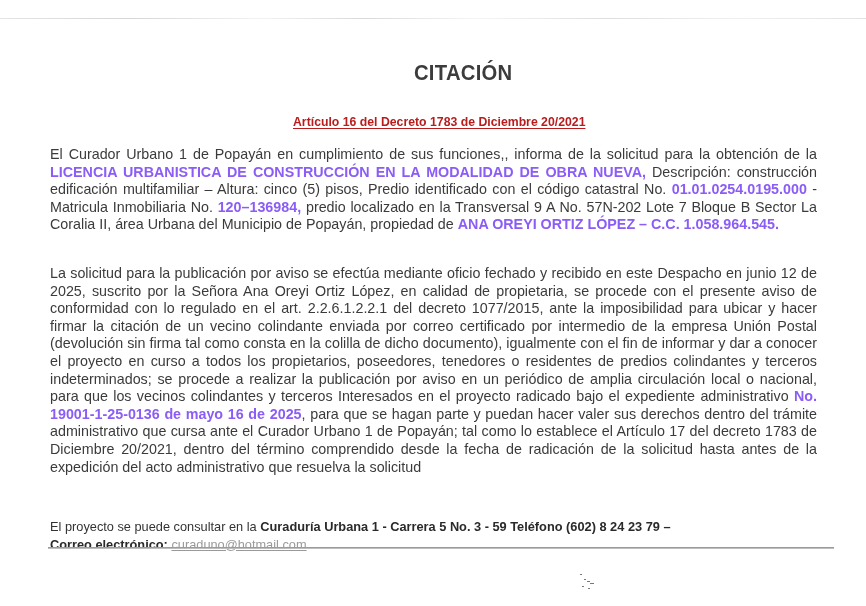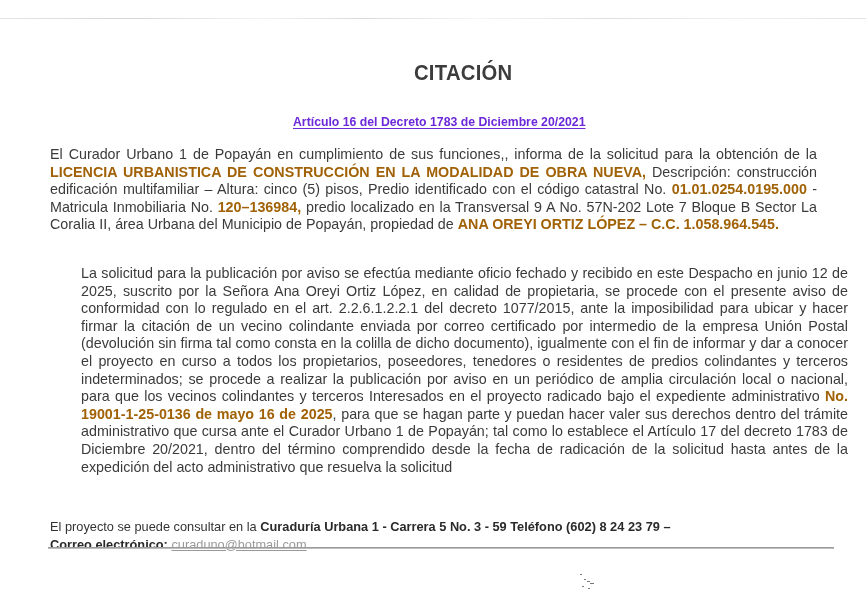--- a/index.html
+++ b/index.html
@@ -17,35 +17,35 @@
       position: absolute; left: 0; top: 60px; width: 866px;
       text-align: center; font-weight: bold; font-size: 22px;
       letter-spacing: 0.3px; color: #3c3c3c;
       transform: scaleX(0.92); transform-origin: 466px 0;
       padding-left: 0;
     }
     .title span { position: relative; left: 30px; }
     .subtitle {
       position: absolute; left: 0; top: 114px; width: 866px;
       text-align: center; font-weight: bold; font-size: 13.2px;
-      color: #6d28d9;
+      color: #b91c1c;
     }
     .subtitle span {
       position: relative; left: 6px;
       text-decoration: underline; text-underline-offset: 2px;
       display: inline-block; transform: scaleX(0.93);
     }
     .para {
       position: absolute; left: 50px; width: 767px;
       font-size: 14.3px; line-height: 17.6px;
       text-align: justify; color: #3b3b3b;
     }
-    .para b { color: #a16207; }
+    .para b { color: #8b5cf6; }
     #p1 { top: 146px; }
-    #p2 { top: 265px; margin-left: 31px; }
+    #p2 { top: 265px; }
     .footer {
       position: absolute; left: 50px; top: 518px; width: 780px;
       font-size: 13.6px; line-height: 17.5px; color: #333;
     }
     .footer .sq { display: inline-block; transform: scaleX(0.94); transform-origin: 0 0; white-space: nowrap; }
     .footer b { color: #2a2a2a; }
     .email { color: #9a9a9a; text-decoration: underline; font-weight: normal; }
     .footer-rule {
       position: absolute; left: 48px; top: 547px; width: 786px; height: 2px;
       background: linear-gradient(180deg, #8a8a8a, #cfcfcf);

